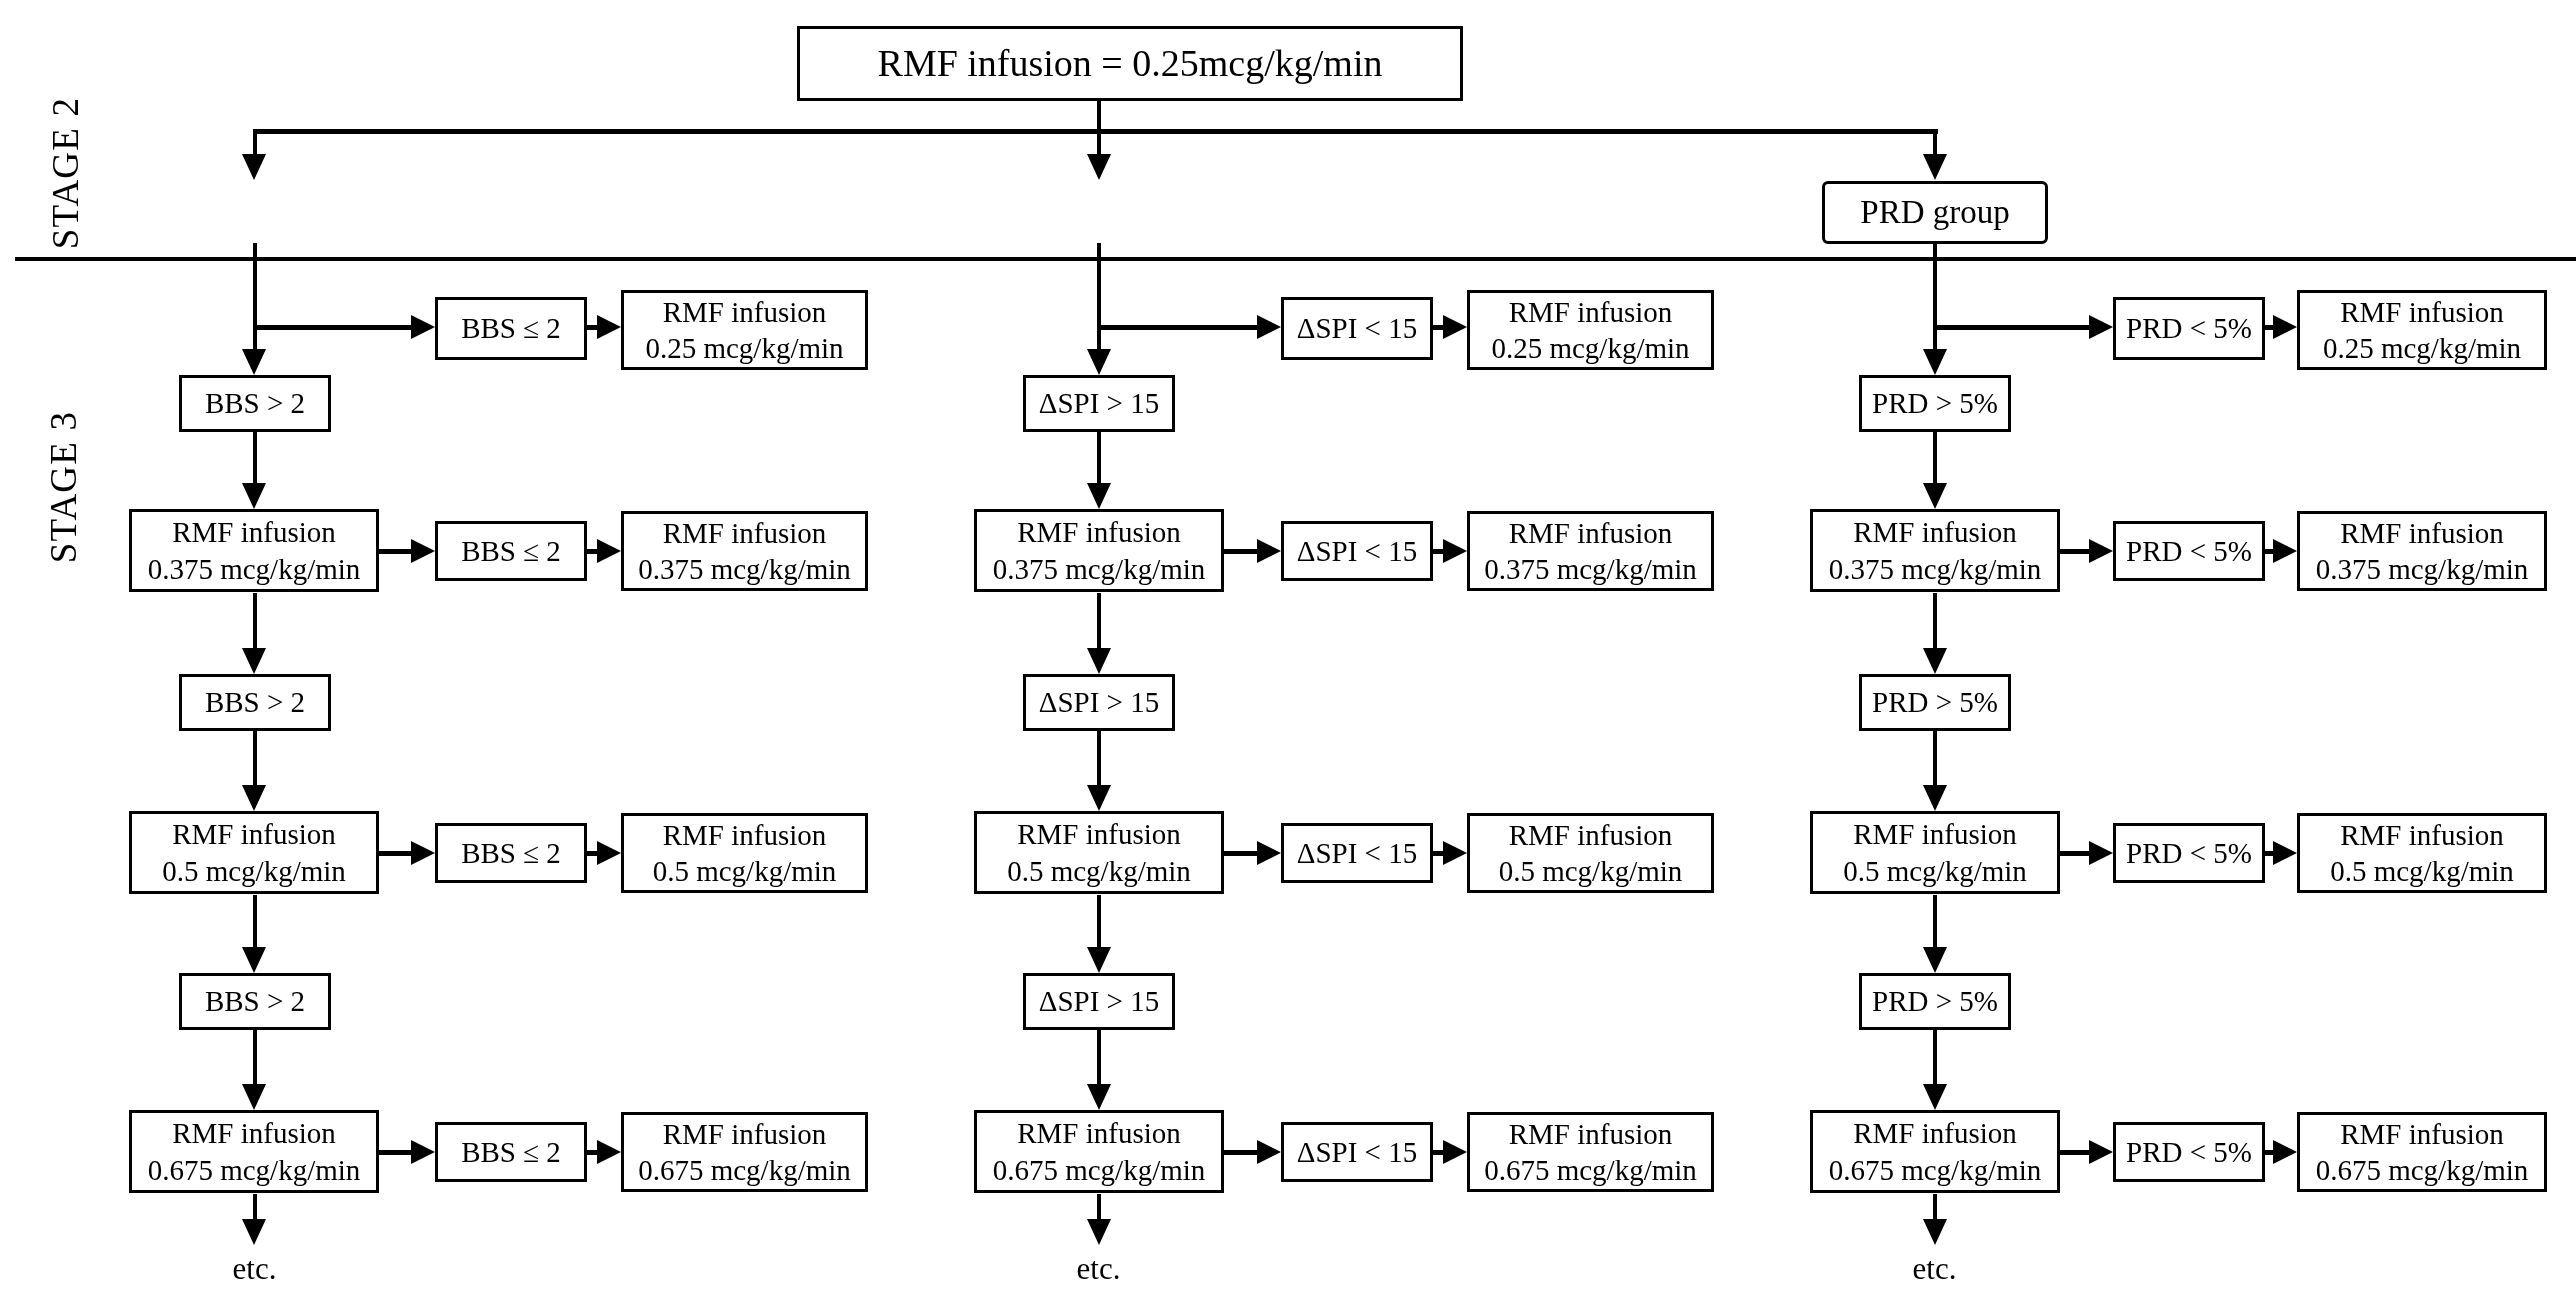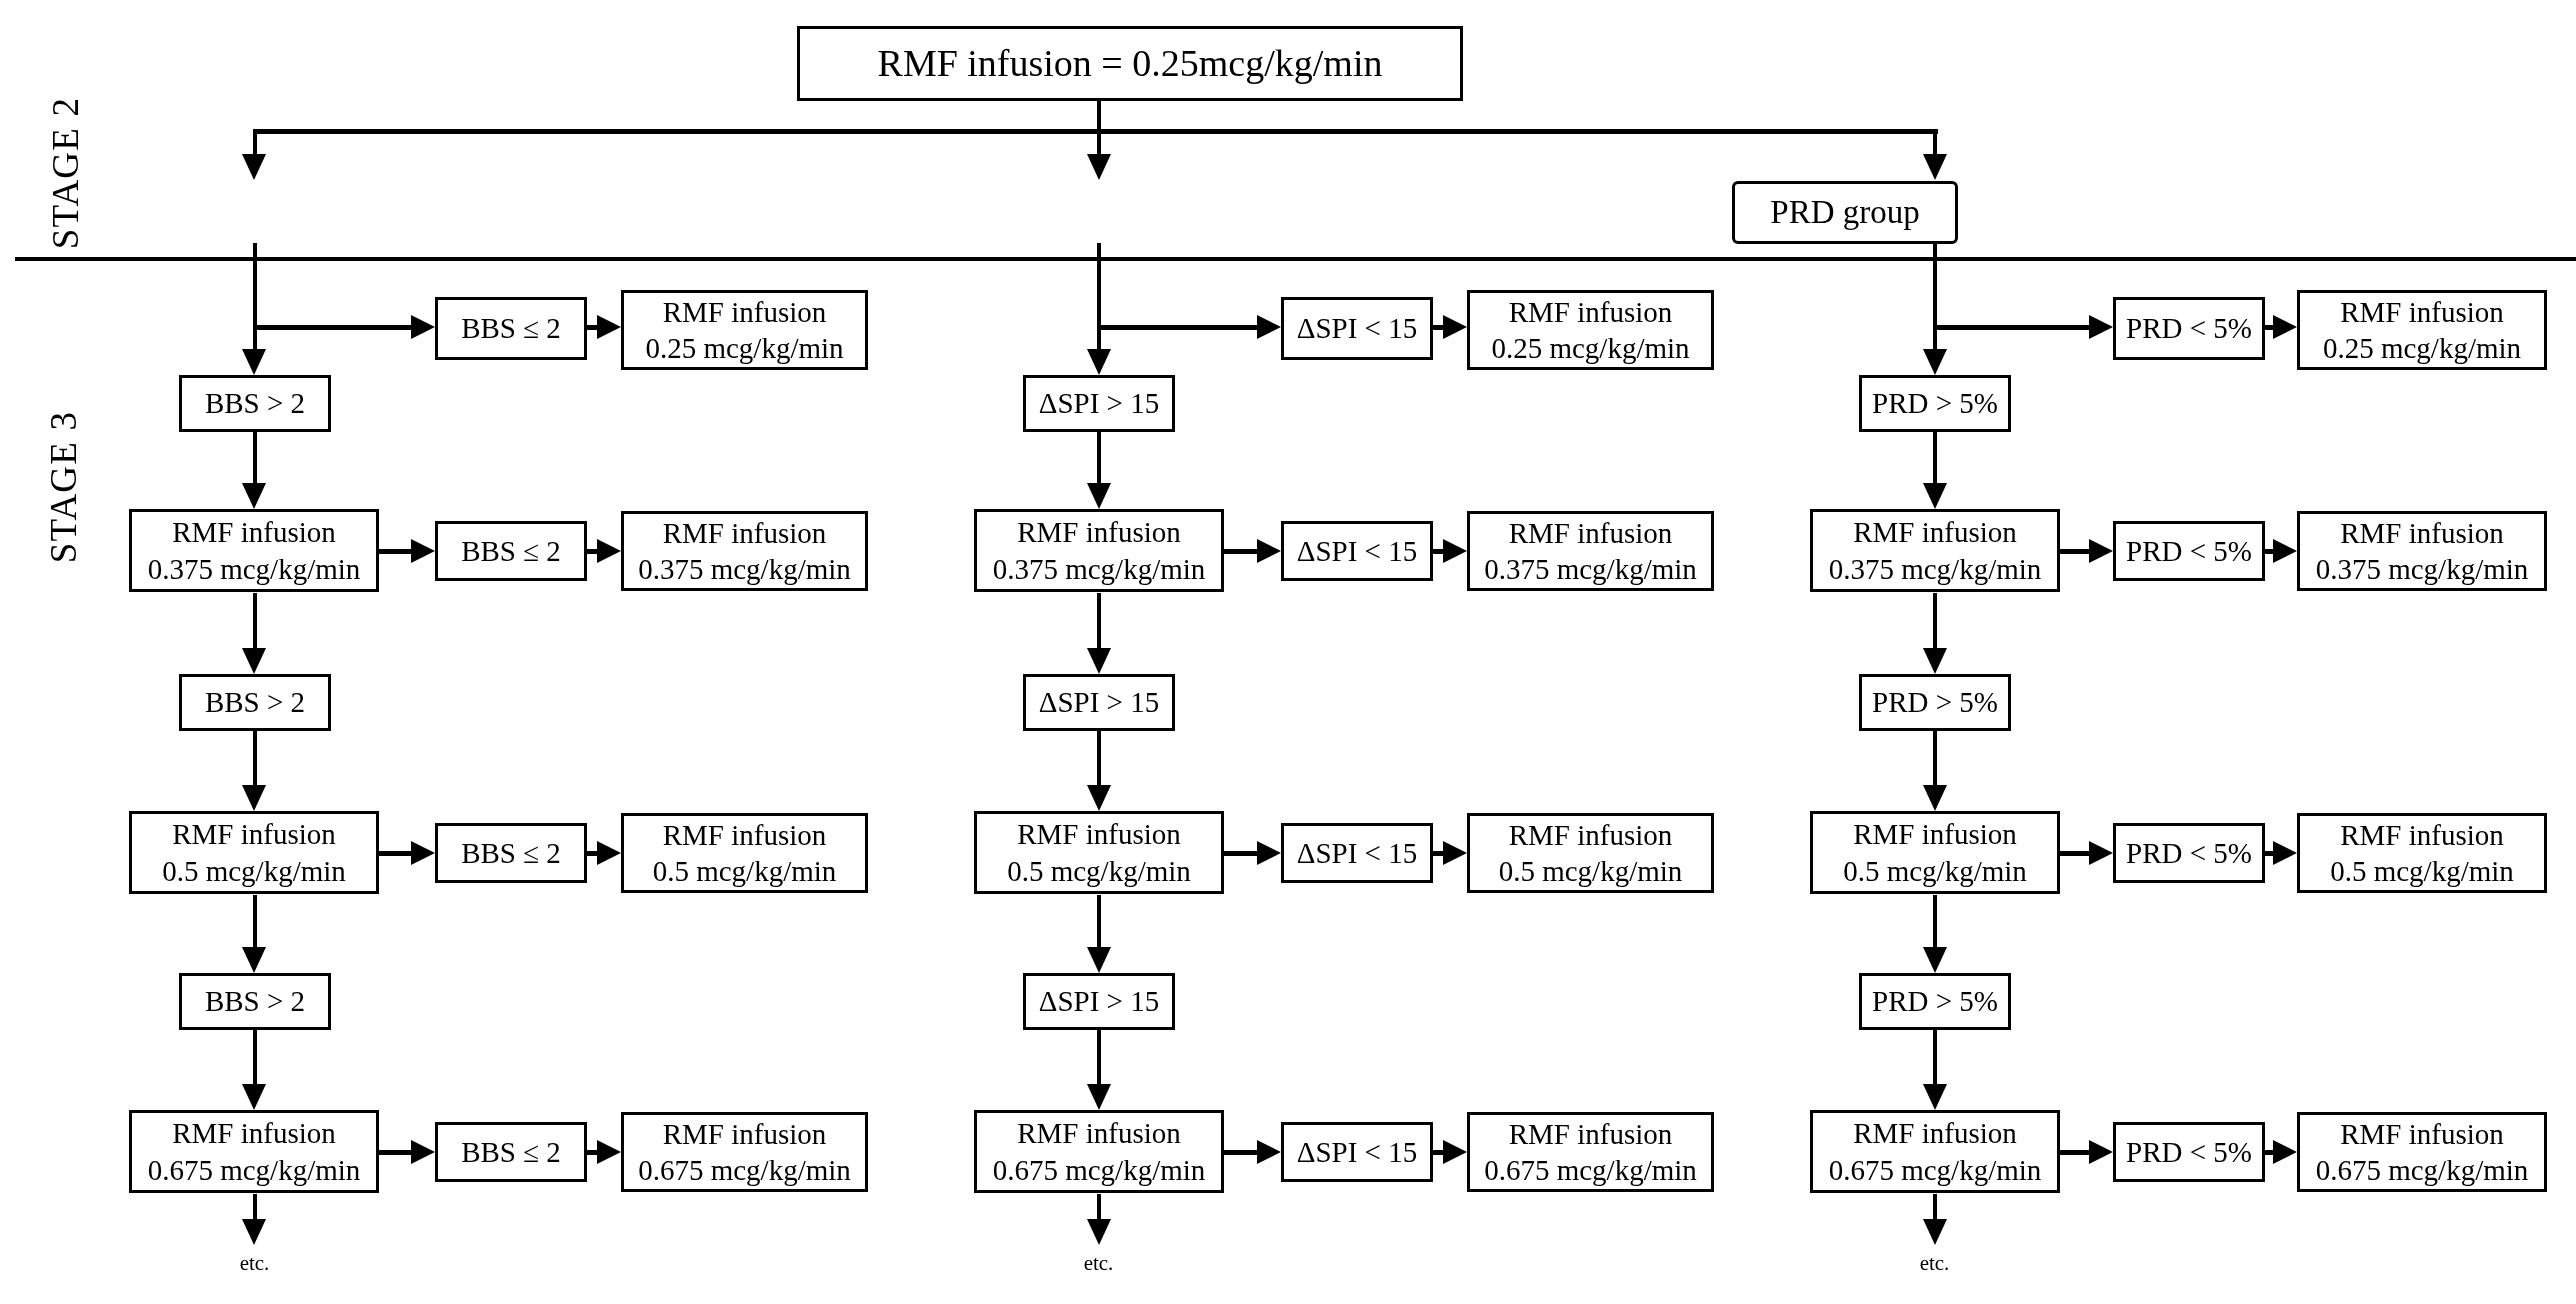--- a/index.html
+++ b/index.html
@@ -17,21 +17,21 @@
   .title{font-size:38px;}
   .stage{
     position:absolute;display:flex;align-items:center;justify-content:center;
     font-size:37px;letter-spacing:1.2px;white-space:nowrap;transform:rotate(-90deg);
   }
   .vl{position:absolute;width:3.6px;background:#000;}
   .hl{position:absolute;height:4.8px;background:#000;}
   .thin{height:3.6px;}
   .ad{position:absolute;width:0;height:0;border-left:12px solid transparent;border-right:12px solid transparent;border-top:26px solid #000;}
   .ar{position:absolute;width:0;height:0;border-top:12px solid transparent;border-bottom:12px solid transparent;border-left:24px solid #000;}
-  .etc{position:absolute;font-size:21px;text-align:center;width:95px;}
+  .etc{position:absolute;font-size:31px;text-align:center;width:95px;}
 </style>
 </head>
 <body>
 
 <div id="canvas">
 
   <div class="stage" style="left:-13px;top:155px;width:155px;height:36px;">STAGE 2</div>
   <div class="stage" style="left:-15px;top:469px;width:155px;height:36px;">STAGE 3</div>
   <div class="hl thin" style="left:15px;top:257px;width:2561px;"></div>
 
@@ -218,21 +218,21 @@
   <div class="ar" style="left:1443px;top:1140px;"></div>
   <div class="box two" style="left:1467px;top:1112px;width:247px;height:80px;">
       <span>RMF infusion</span>
       <span>0.675 mcg/kg/min</span>
     </div>
 
   <div class="vl" style="left:1097px;top:1194px;height:27px;"></div>
   <div class="ad" style="left:1087px;top:1219px;"></div>
   <div class="etc" style="left:1051px;top:1251px;">etc.</div>
 
-  <div class="box group" style="left:1732px;top:181px;width:226px;height:63px;">
+  <div class="box group" style="left:1822px;top:181px;width:226px;height:63px;">
       <span>PRD group</span>
     </div>
 
   <div class="vl" style="left:1933px;top:243px;height:108px;"></div>
   <div class="ad" style="left:1923px;top:349px;"></div>
   <div class="hl" style="left:1935px;top:325px;width:155px;"></div>
   <div class="ar" style="left:2089px;top:315px;"></div>
   <div class="box" style="left:2113px;top:297px;width:152px;height:63px;">
       <span>PRD &lt; 5%</span>
     </div>

